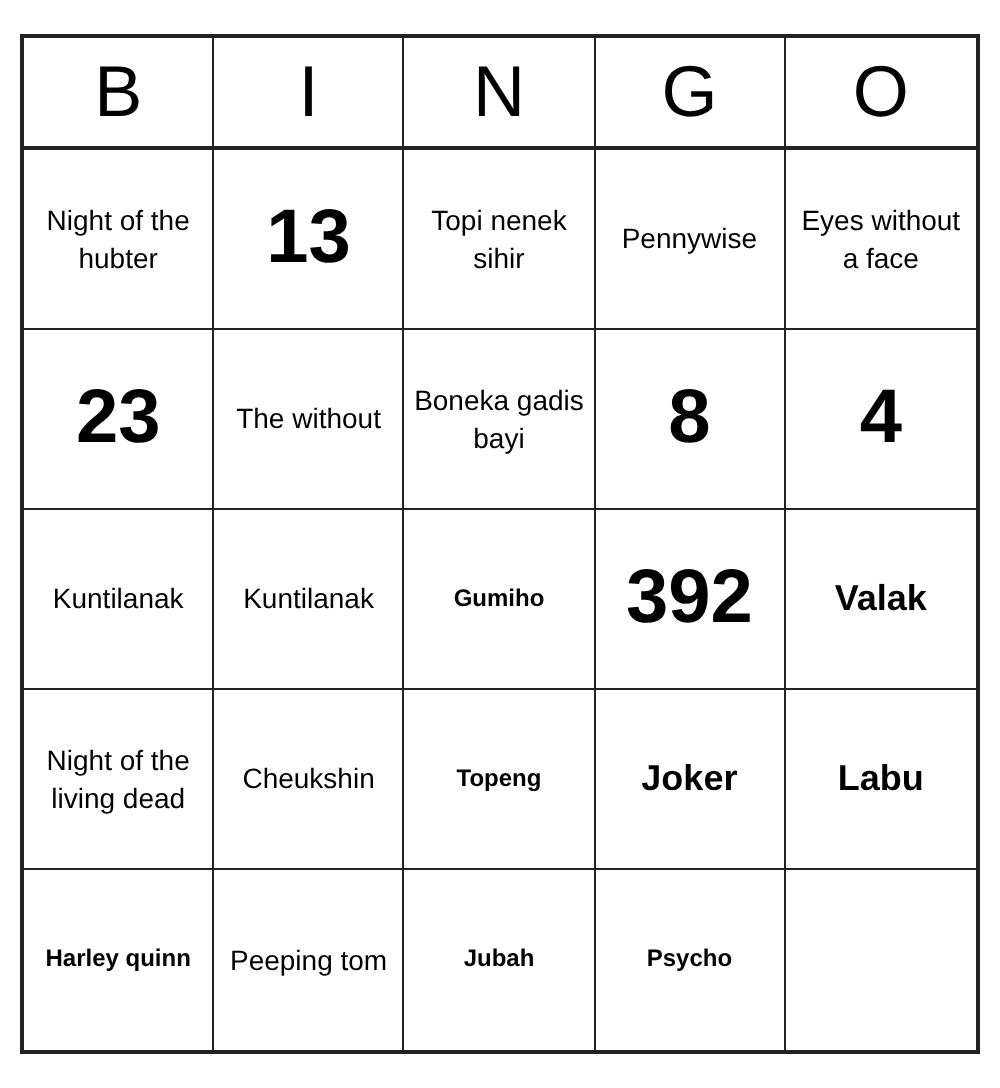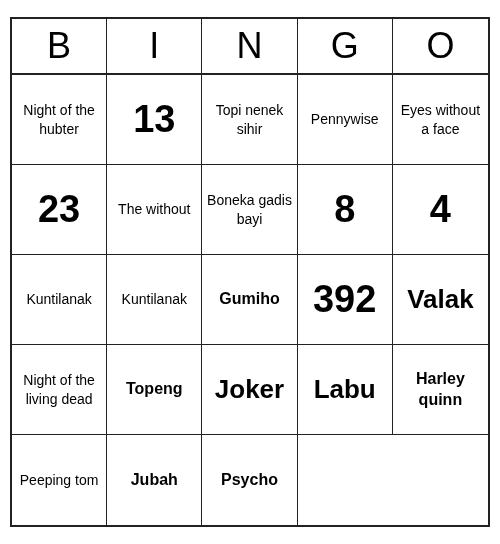--- a/index.html
+++ b/index.html
@@ -42,25 +42,25 @@
       align-items: center;
       justify-content: center;
       text-align: center;
       padding: 6px 4px;
       font-size: 14px;
       line-height: 1.3;
     }
     .bingo-cell:nth-child(5n) { border-right: none; }
     .bingo-cell:nth-child(n+21) { border-bottom: none; }
     .bingo-cell.large-text {
-      font-size: 26px;
+      font-size: 18px;
       font-weight: bold;
     }
     .bingo-cell.medium-text {
-      font-size: 16px;
+      font-size: 12px;
       font-weight: bold;
     }
     .bingo-cell.number-big {
       font-size: 38px;
       font-weight: bold;
     }
   </style>
 </head>
 <body>
 
@@ -82,20 +82,21 @@
       <div class="bingo-cell">The without</div>
       <div class="bingo-cell">Boneka gadis bayi</div>
       <div class="bingo-cell number-big">8</div>
       <div class="bingo-cell number-big">4</div>
       <div class="bingo-cell">Kuntilanak</div>
       <div class="bingo-cell">Kuntilanak</div>
       <div class="bingo-cell medium-text">Gumiho</div>
       <div class="bingo-cell number-big">392</div>
       <div class="bingo-cell large-text">Valak</div>
       <div class="bingo-cell">Night of the living dead</div>
+      <div class="bingo-cell">Cheukshin</div>
       <div class="bingo-cell medium-text">Topeng</div>
       <div class="bingo-cell large-text">Joker</div>
       <div class="bingo-cell large-text">Labu</div>
       <div class="bingo-cell medium-text">Harley quinn</div>
       <div class="bingo-cell">Peeping tom</div>
       <div class="bingo-cell medium-text">Jubah</div>
       <div class="bingo-cell medium-text">Psycho</div>
     </div>
 </div>
 

